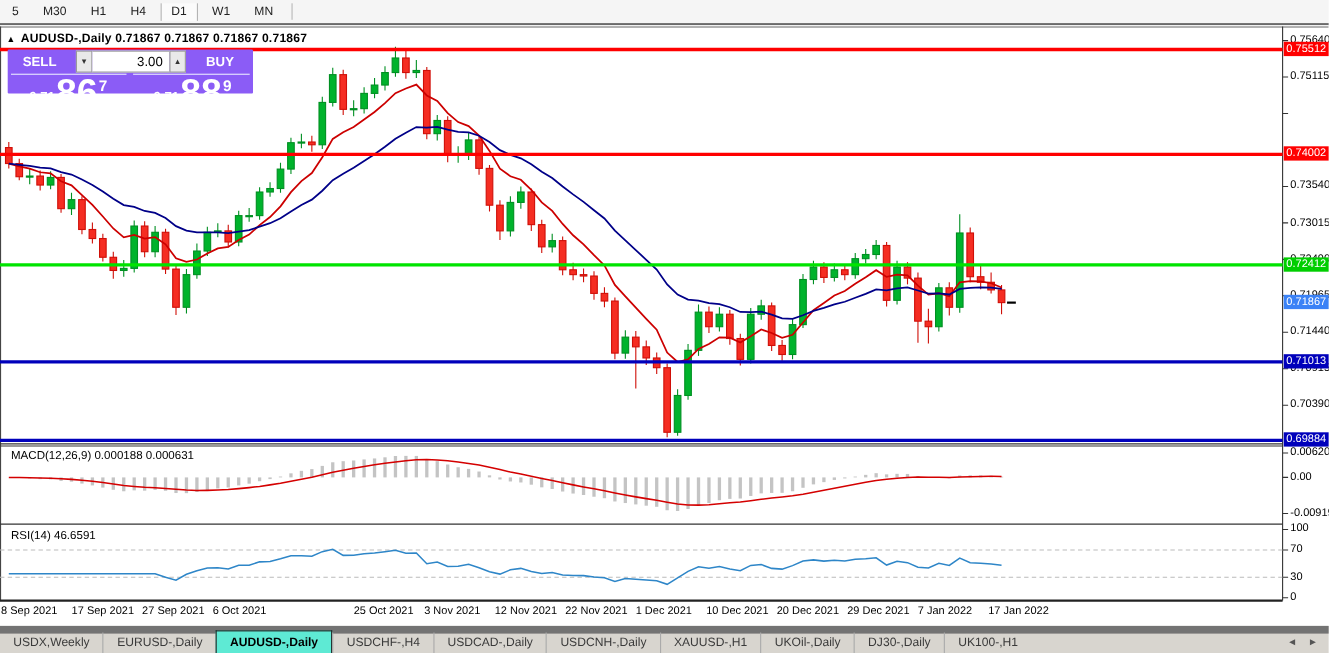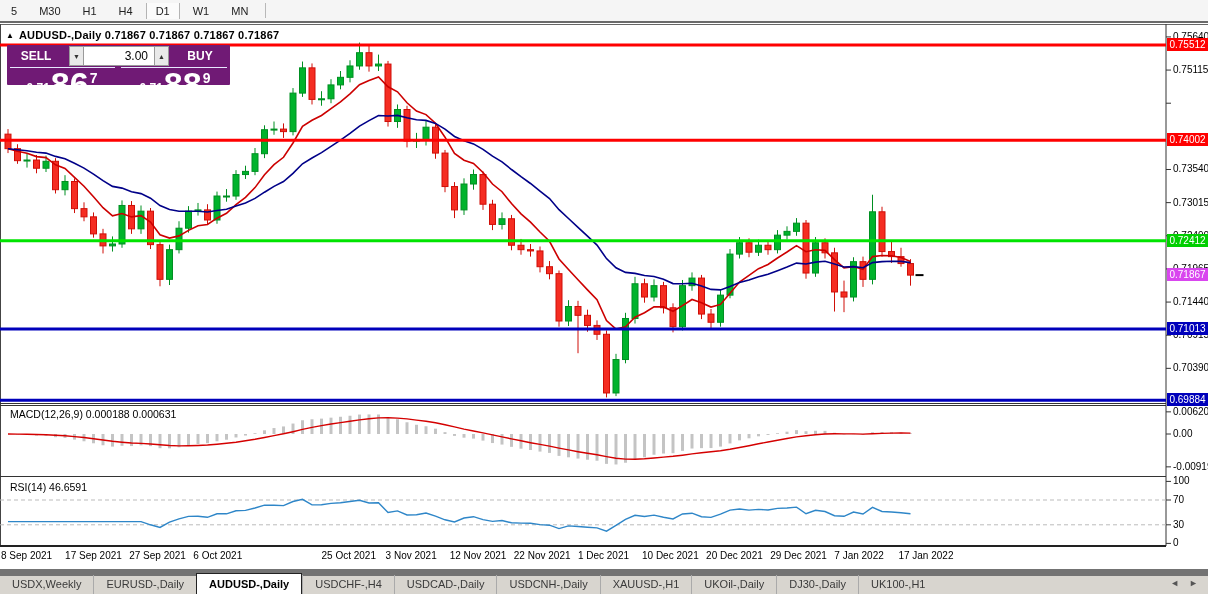--- a/index.html
+++ b/index.html
@@ -17,21 +17,21 @@
 
   
   #chartwin { position:absolute; left:0; top:23px; width:1208px; height:545px; background:#fff; }
   #plot { position:absolute; left:0; top:0; }
   #title-row { position:absolute; left:6px; top:6px; display:flex; align-items:center; z-index:6; }
   #title-row .tri { font-size:8px; color:#000; margin-right:5px; }
   #title-row .txt { font-size:11px; font-weight:700; color:#000; letter-spacing:.2px; }
 
   
   #trade { position:absolute; left:7px; top:22px; width:223px; height:40px;
-           background:#701a75; z-index:6; border-radius:1px; }
+           background:#8b5cf6; z-index:6; border-radius:1px; }
   .trow1 { position:absolute; left:0; top:0; width:100%; height:22px; }
   .btn-side { position:absolute; top:0; height:22px; color:#fff; font-size:12px; font-weight:700;
               display:flex; align-items:center; justify-content:center; cursor:default; }
   #sell-btn { left:0; width:58px; }
   #buy-btn  { right:0; width:60px; }
   .halfline { position:absolute; top:22px; height:1px; background:#e8e8ff; }
   #hl-sell { left:3px; width:105px; }
   #hl-buy  { left:114px; width:106px; }
   #vol-box { position:absolute; left:62px; top:1px; width:100px; height:20px; display:flex; }
   .spin { width:15px; height:20px; background:#e9e9e9; border:1px solid #9a9a9a; color:#333;
@@ -55,21 +55,21 @@
   .badge { position:absolute; left:1167px; width:41px; height:13px; font-size:10px;
            color:#fff; text-align:center; line-height:13px; z-index:4; }
   .dlabel { position:absolute; font-size:10px; color:#000; top:527px; z-index:3; white-space:nowrap; }
 
   
   #tabbar { position:absolute; left:0; top:569px; width:1208px; height:25px;
             background:#d8d5cf; border-top:7px solid #737373; display:flex; align-items:flex-end; }
   .tab { font-size:11px; color:#3a3a3a; padding:3px 12px 4px 12px; border-left:1px solid #aaa;
          cursor:default; white-space:nowrap; }
   .tab:first-child { border-left:none; }
-  .tab.active { background:#ffffff; border:1px solid #222; border-bottom:none; font-weight:700;
+  .tab.active { background:#5eead4; border:1px solid #222; border-bottom:none; font-weight:700;
                 color:#000; padding-top:4px; }
   #tab-arrows { margin-left:auto; display:flex; gap:10px; padding:0 10px 6px 0; }
   #tab-arrows span { font-size:9px; color:#555; cursor:default; }
 </style>
 </head>
 <body>
 
 <div id="app">
 
   <div id="toolbar">
@@ -457,21 +457,21 @@
         <div class="ytick" style="top: 382.854px;">0.006201</div>
         <div class="ytick" style="top: 405px;">0.00</div>
         <div class="ytick" style="top: 437.846px;">-0.009197</div>
         <div class="ytick" style="top: 452.4px;">100</div>
         <div class="ytick" style="top: 471px;">70</div>
         <div class="ytick" style="top: 495.8px;">30</div>
         <div class="ytick" style="top: 514.4px;">0</div>
         <div class="badge" style="top: 15px; background: rgb(255, 0, 0);">0.75512</div>
         <div class="badge" style="top: 110.328px; background: rgb(255, 0, 0);">0.74002</div>
         <div class="badge" style="top: 210.707px; background: rgb(0, 206, 0);">0.72412</div>
-        <div class="badge" style="top: 245.114px; background: #d946ef;">0.71867</div>
+        <div class="badge" style="top: 245.114px; background: #3b82f6;">0.71867</div>
         <div class="badge" style="top: 299.028px; background: rgb(0, 0, 187);">0.71013</div>
         <div class="badge" style="top: 370.303px; background: rgb(0, 0, 187);">0.69884</div>
       </div>
     <div id="date-layer">
         <div class="dlabel" style="left: 1px;">8 Sep 2021</div>
         <div class="dlabel" style="left: 65.1px;">17 Sep 2021</div>
         <div class="dlabel" style="left: 129.2px;">27 Sep 2021</div>
         <div class="dlabel" style="left: 193.3px;">6 Oct 2021</div>
         <div class="dlabel" style="left: 260px; margin-top: 44px;">15 Oct 2021</div>
         <div class="dlabel" style="left: 321.5px;">25 Oct 2021</div>

